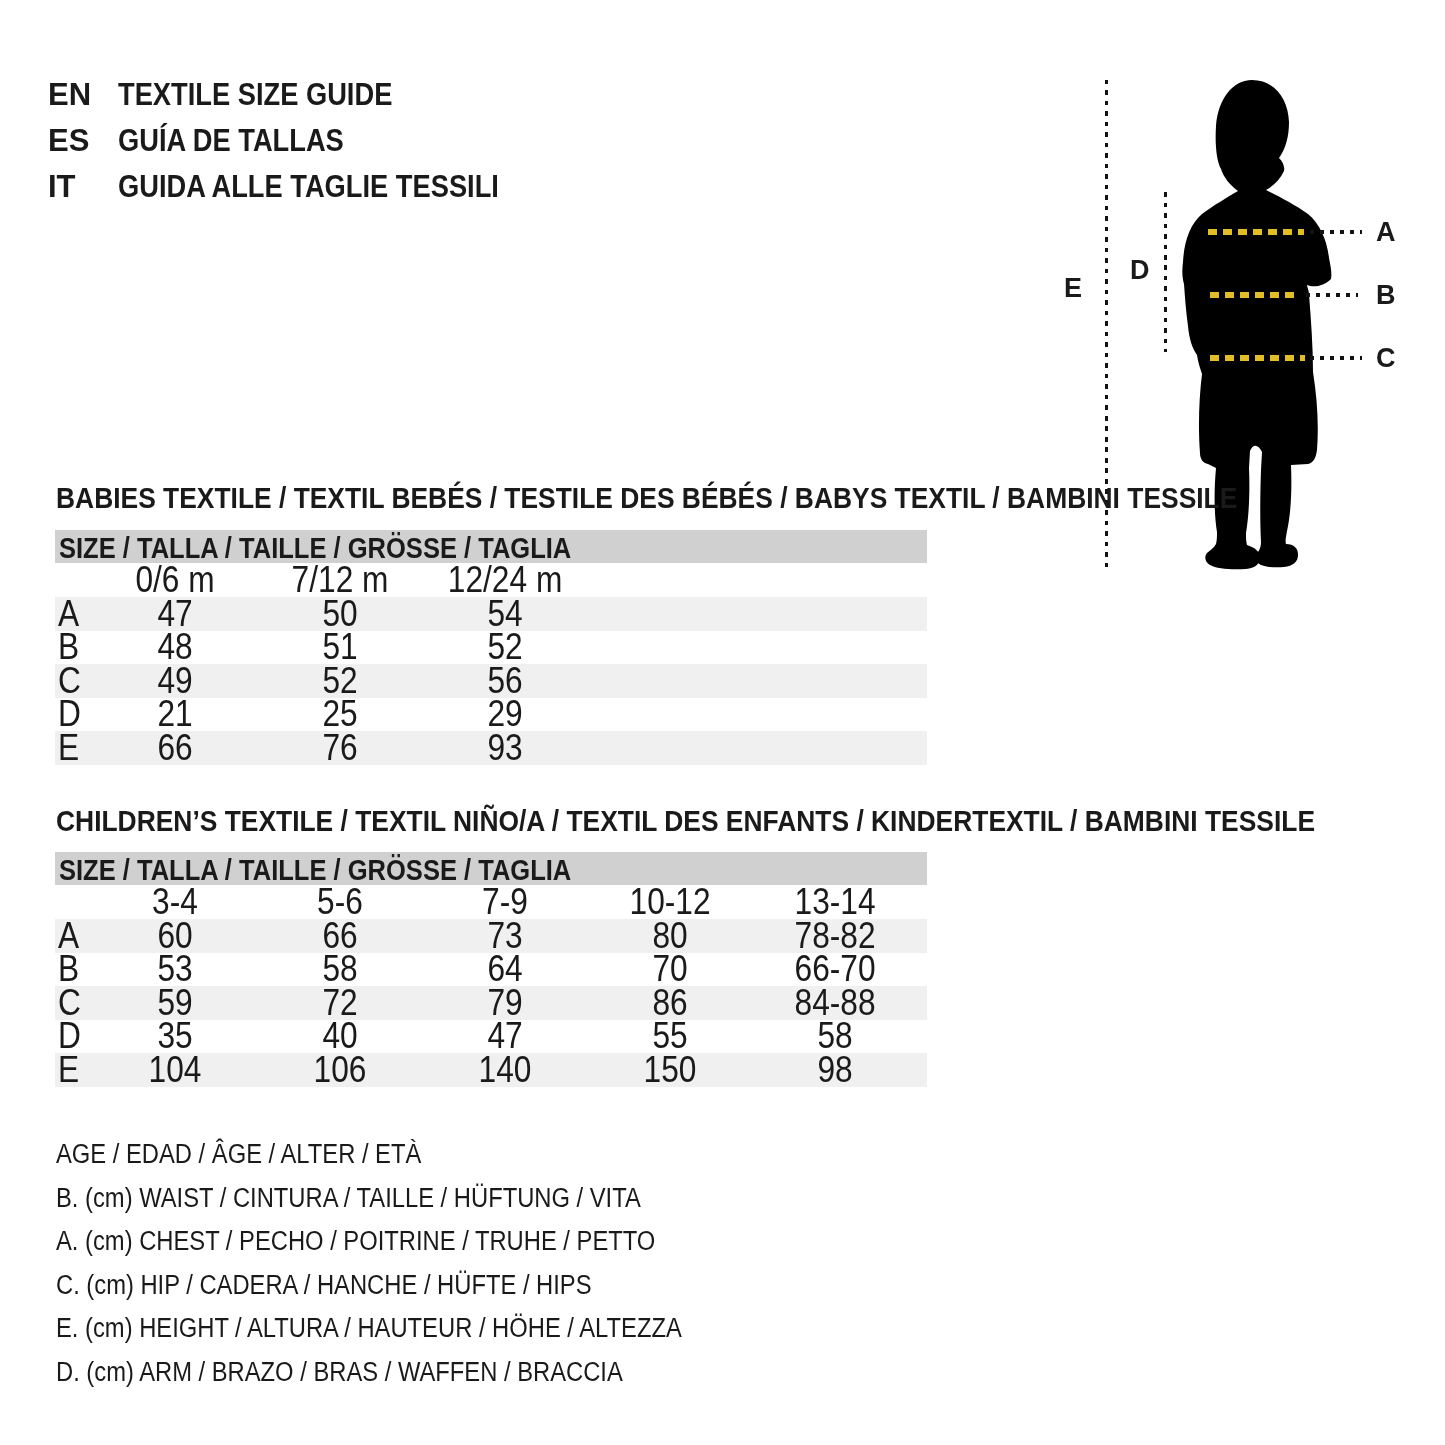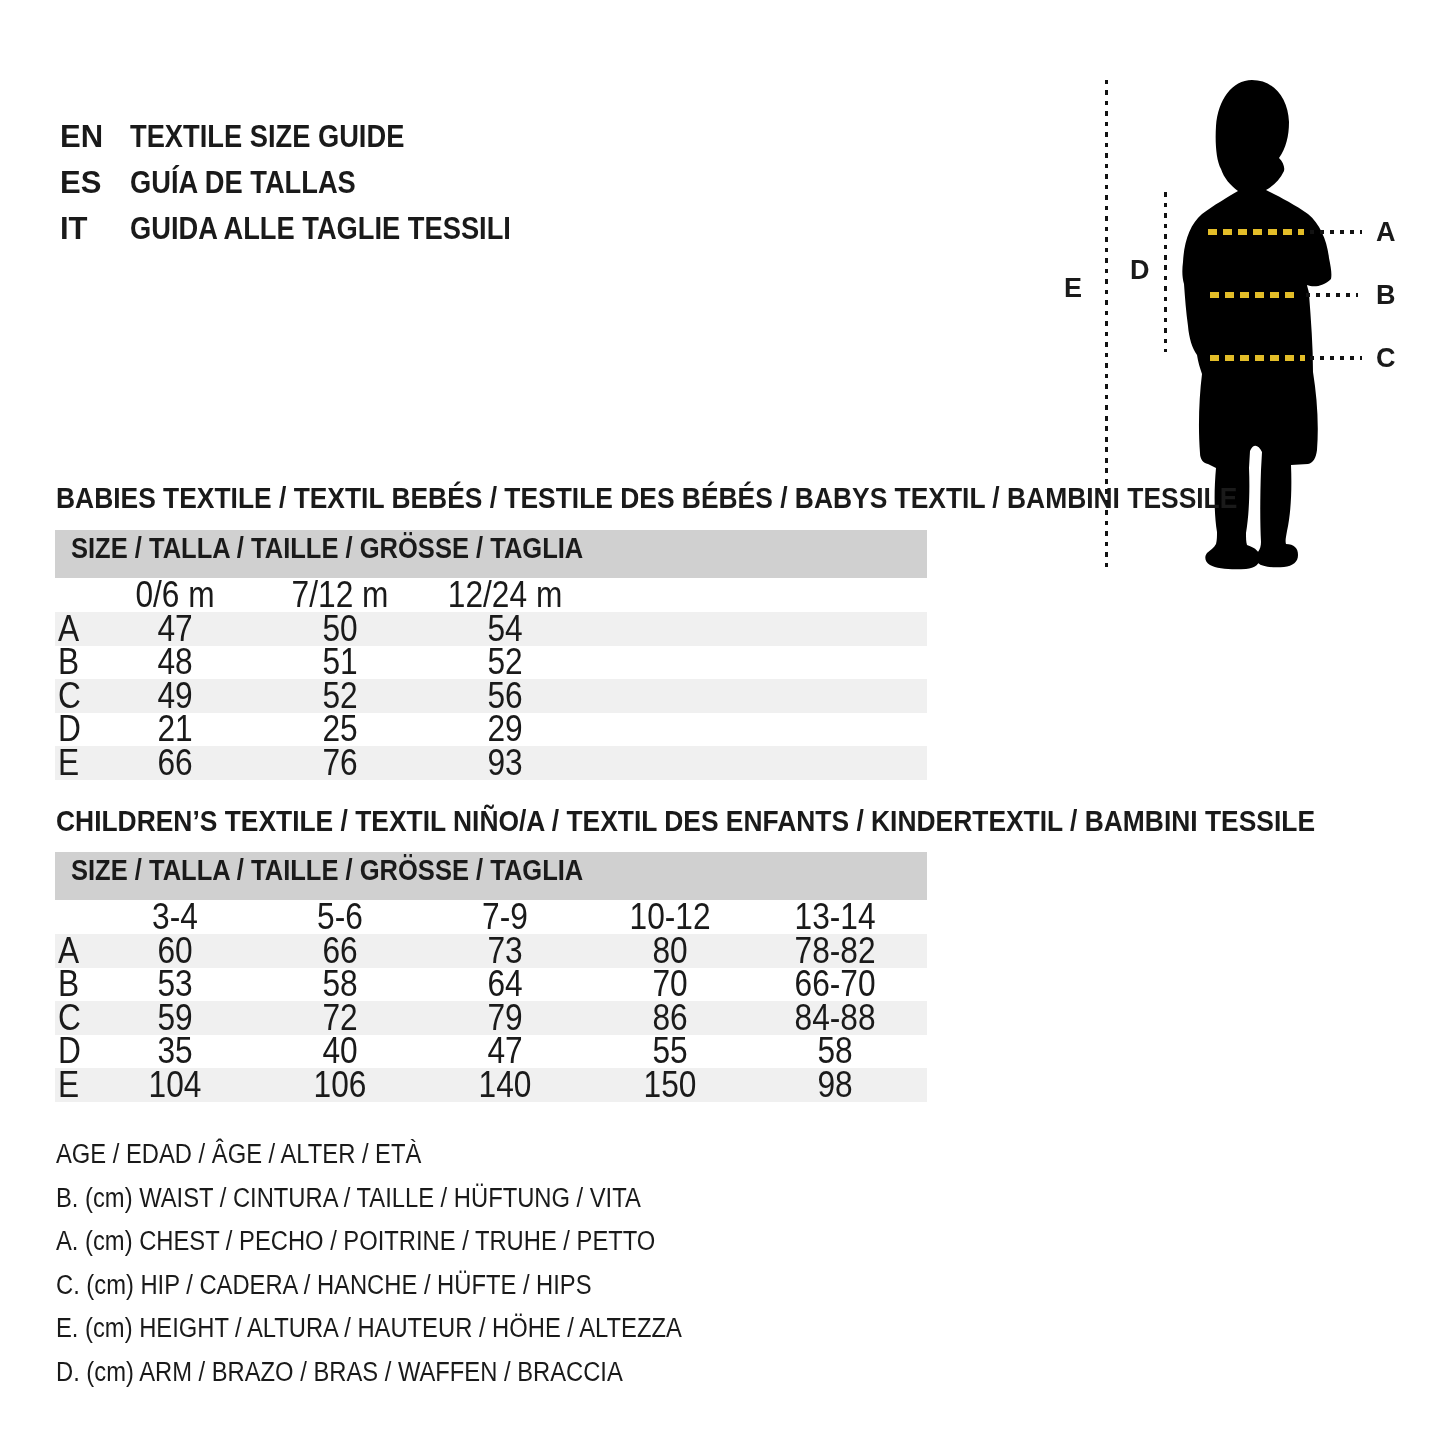--- a/index.html
+++ b/index.html
@@ -5,35 +5,35 @@
 <style>
   html,body{margin:0;padding:0;background:#fff;}
   .canvas{
     position:relative;width:1445px;height:1445px;background:#ffffff;overflow:hidden;
     font-family:"Liberation Sans",sans-serif;color:#1a1a1a;
   }
   .cond{display:inline-block;transform:scaleX(0.88);transform-origin:0 50%;white-space:nowrap;}
   .condc{display:inline-block;transform:scaleX(0.88);transform-origin:50% 50%;white-space:nowrap;}
 
   
-  .lang-block{position:absolute;left:60px;top:72px;margin-top:42px;}
+  .lang-block{position:absolute;left:48px;top:72px;}
   .lang-row{display:flex;height:46px;line-height:46px;font-size:31px;font-weight:bold;}
   .lang-code{width:70px;flex:0 0 70px;}
   .lang-title{flex:1;}
 
   
   .section-title{position:absolute;left:56px;font-size:30px;font-weight:bold;line-height:30px;}
   .title-babies{top:483px;text-align:right;}
   .title-children{top:806px;}
 
   
   .size-table{position:absolute;left:55px;width:872px;}
   .babies-table{top:530px;}
   .children-table{top:852px;}
-  .size-bar{height:48px;line-height:36px;background:#d0d0d0;font-size:29px;font-weight:bold;padding-left:16px;box-sizing:border-box;}
+  .size-bar{height:33px;line-height:36px;background:#d0d0d0;font-size:29px;font-weight:bold;padding-left:4px;box-sizing:border-box;}
   .trow{display:flex;align-items:center;height:33.5px;font-size:36px;}
   .trow.colhead{height:34px;}
   .trow.stripe{background:#f0f0f0;}
   .letter-cell{width:38px;flex:0 0 38px;padding-left:3px;box-sizing:border-box;text-align:left;}
   .val-cell{width:165px;flex:0 0 165px;text-align:center;}
 
   
   .legend{position:absolute;left:56px;top:1133px;font-size:27px;}
   .legend-line{height:43.5px;line-height:43.5px;}
 

